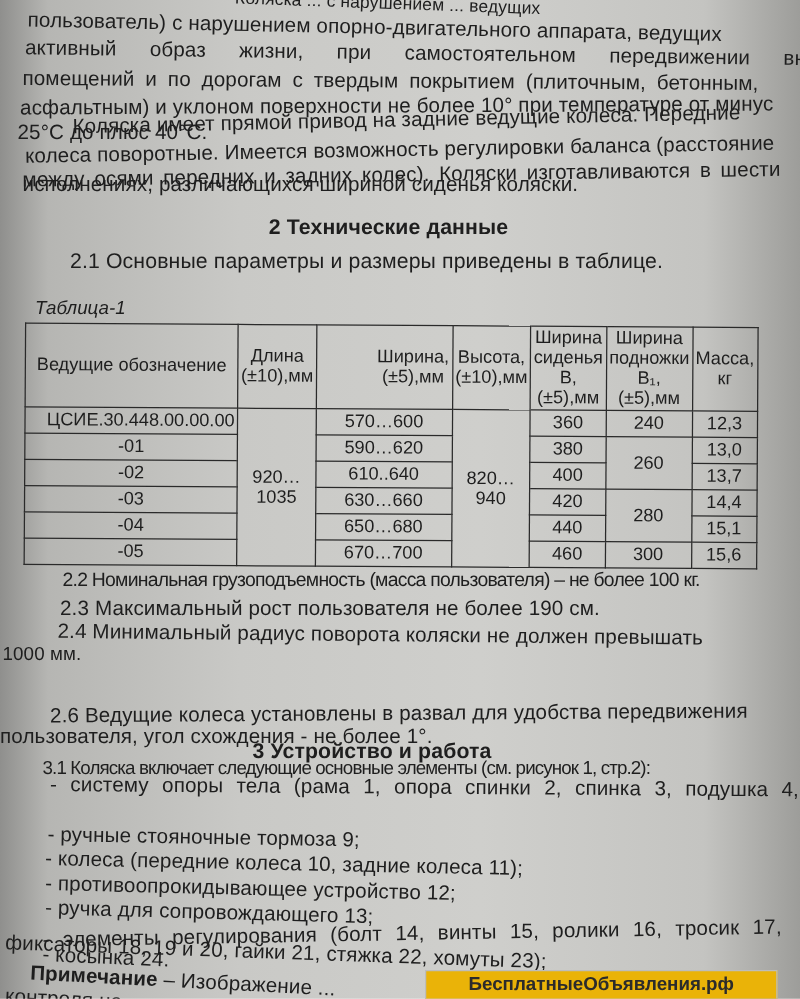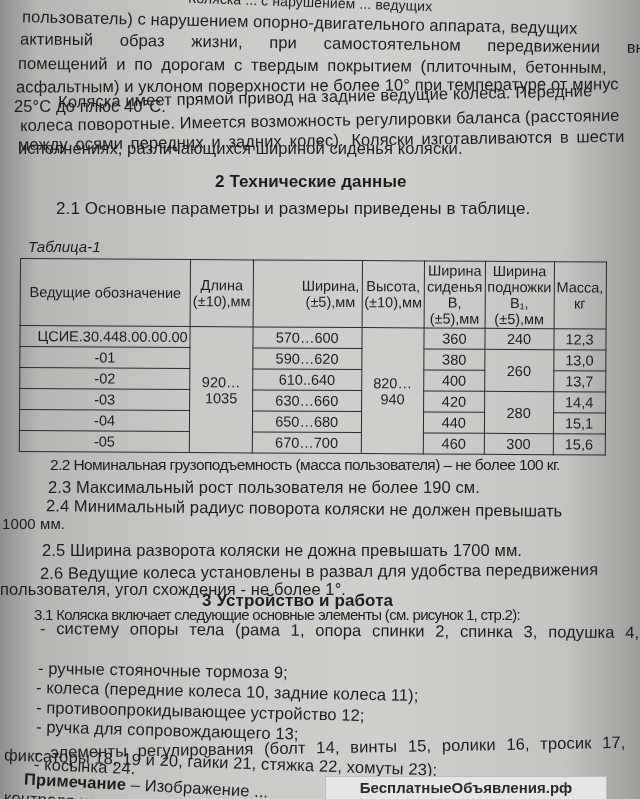--- a/index.html
+++ b/index.html
@@ -19,22 +19,22 @@
       transform: rotate(0.35deg); transform-origin: left top;
     }
     table.spec td, table.spec th {
       border: 1.6px solid #2a2a2a; text-align: center; vertical-align: middle; padding: 1px 2px; font-weight: normal;
     }
     table.spec th { height: 50px; }
     table.spec td { height: 18px; }
     td.desig { text-align: right; padding-right: 12px; }
     td.desig.first { text-align: left; padding-left: 17px; }
     .watermark {
-      position: absolute; left: 325px; top: 776px; width: 280px; height: 22px;
-      background: #e5e5e5; border: 1px solid #bdbdbb;
+      position: absolute; left: 340px; top: 776px; width: 280px; height: 22px;
+      background: #eab308; border: 1px solid #bdbdbb;
       font-size: 15px; line-height: 22px; text-align: center; color: #2b2b2b; font-weight: bold;
     }
     .tablelabel { position: absolute; left: 28px; top: 238px; font-size: 15px; font-style: italic; }
   </style>
 </head>
 <body>
 
 <div class="page">
 
   <div class="line" style="left:188px;top:-8px;font-size:14px;transform:rotate(2deg);">Коляска ... с нарушением ... ведущих</div>
@@ -110,21 +110,20 @@
       <td>300</td>
       <td>15,6</td>
     </tr>
   </tbody>
     </table>
 
   <div class="line" style="left:50px;top:455px;font-size:15.5px;letter-spacing:-0.6px;">2.2 Номинальная грузоподъемность (масса пользователя) – не более 100 кг.</div>
   <div class="line" style="left:48px;top:477px;">2.3 Максимальный рост пользователя не более 190 см.</div>
   <div class="line" style="left:46px;top:498px;transform:rotate(0.6deg);">2.4 Минимальный радиус поворота коляски не должен превышать</div>
   <div class="line" style="left:2px;top:514px;font-size:15px;">1000 мм.</div>
-  <div class="line" style="left:42px;top:540px;">2.5 Ширина разворота коляски  не дожна превышать 1700 мм.</div>
   <div class="line" style="left:40px;top:561px;transform:rotate(-0.4deg);">2.6 Ведущие колеса установлены в развал для удобства передвижения</div>
   <div class="line" style="left:0px;top:579px;">пользователя, угол схождения - не более 1°.</div>
 
   <div class="line h2" style="left:202px;top:591px;">3 Устройство и работа</div>
   <div class="line" style="left:34px;top:605px;font-size:15px;letter-spacing:-0.7px;">3.1 Коляска включает следующие основные элементы (см. рисунок 1, стр.2):</div>
   <div class="line" style="left:40px;top:620px;word-spacing:6px;transform:rotate(0.4deg);">- систему опоры тела (рама 1, опора спинки 2, спинка 3, подушка 4,</div>
   <div class="line" style="left:38px;top:660px;transform:rotate(1deg);">- ручные стояночные тормоза 9;</div>
   <div class="line" style="left:36px;top:681px;transform:rotate(1.2deg);">- колеса (передние колеса 10, задние колеса 11);</div>
   <div class="line" style="left:36px;top:701px;transform:rotate(1.4deg);">- противоопрокидывающее устройство 12;</div>
   <div class="line" style="left:36px;top:720px;transform:rotate(1.6deg);">- ручка для сопровождающего 13;</div>

